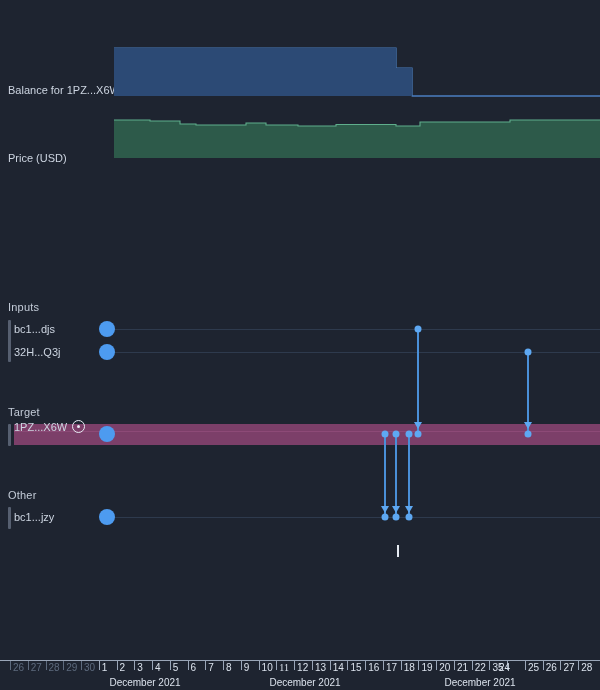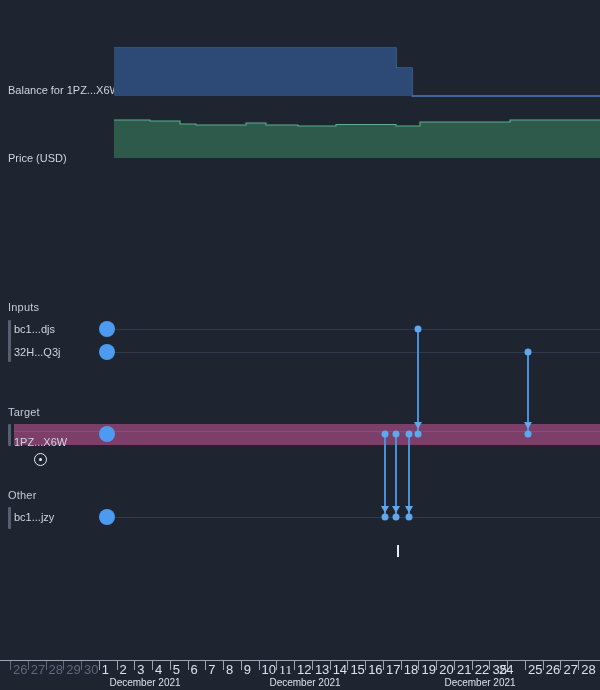--- a/index.html
+++ b/index.html
@@ -159,21 +159,21 @@
     height: 1px;
     background: #9aa6b8;
   }
   .tick {
     position: absolute;
     width: 1px;
     background: #9aa6b8;
   }
   .tick-label {
     position: absolute;
-    font-size: 13px;
+    font-size: 10px;
     color: #dbe2ec;
     white-space: nowrap;
   }
   .tick-label.dim { color: #5d6a7d; }
   .tick.dim { background: #5d6a7d; }
   .month-label {
     position: absolute;
     font-size: 10px;
     color: #dbe2ec;
     white-space: nowrap;
@@ -219,21 +219,21 @@
     <span>32H...Q3j</span>
   </div>
   <div class="node" style="left:107px; top:352px;"></div>
 
   <div class="group-label" style="top:406px;">Target</div>
   <div class="group-bracket" style="top:424px; height:22px;"></div>
 
   <div class="target-band" style="left:14px; right:0; top:424px; height:21px;">
     <div class="target-band-inner"></div>
   </div>
-  <div class="row-label" style="top:436px; z-index:7;flex-direction:column;">
+  <div class="row-label" style="top:420px; z-index:7;">
     <span>1PZ...X6W</span>
     <span class="bullseye"></span>
   </div>
   <div class="node" style="left:107px; top:434px; z-index:7;"></div>
 
   <div class="group-label" style="top:489px;">Other</div>
   <div class="group-bracket" style="top:507px; height:22px;"></div>
 
   <div class="lane-line" style="left:107px; right:0; top:517px;"></div>
   <div class="row-label" style="top:511px;">

